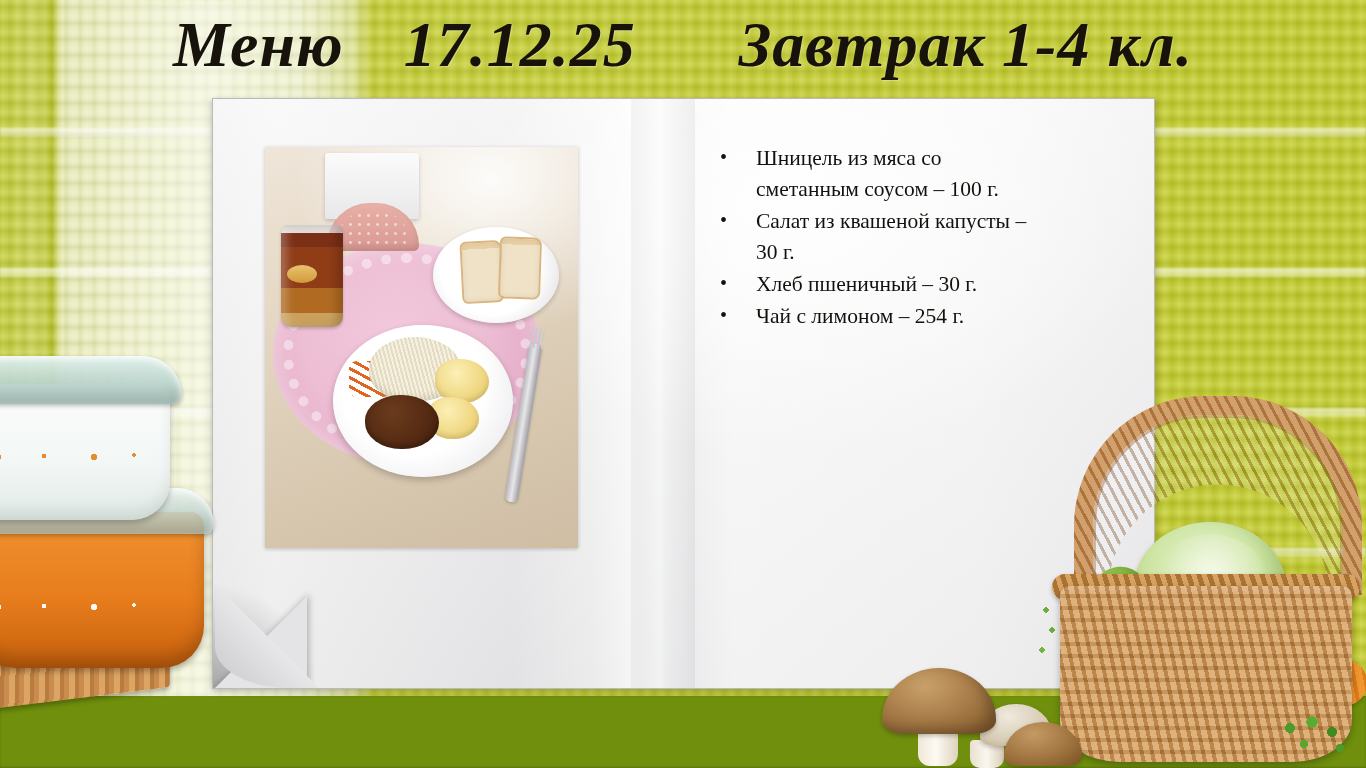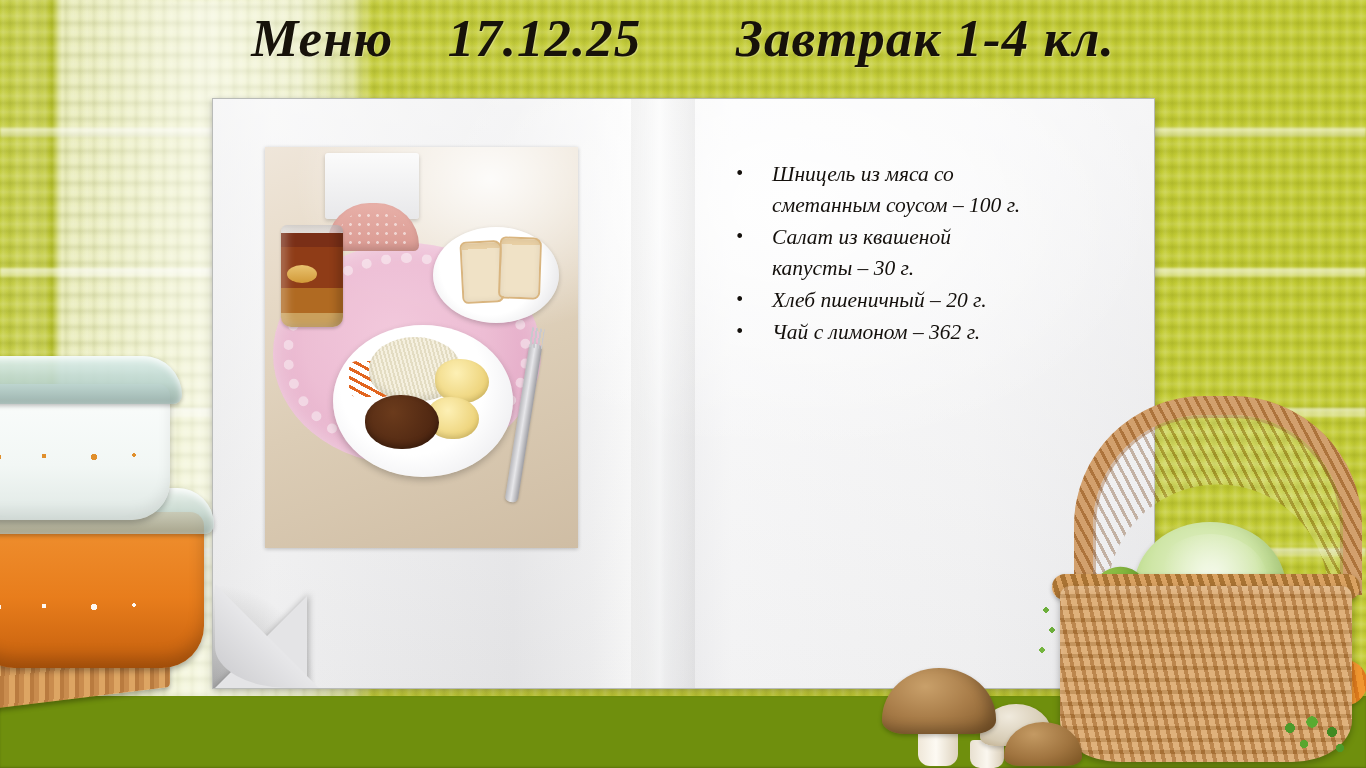--- a/index.html
+++ b/index.html
@@ -72,21 +72,21 @@
 
   
   .title {
     position: absolute;
     left: 0; right: 0;
     top: 8px;
     text-align: center;
     font-family: "Liberation Serif", "DejaVu Serif", serif;
     font-style: italic;
     font-weight: 700;
-    font-size: 53px;
+    font-size: 64px;
     letter-spacing: 1px;
     color: #17120a;
     white-space: nowrap;
     text-shadow: 1px 1px 0 rgba(255,255,255,.25);
     z-index: 40;
   }
   .title .t-gap { display:inline-block; width: 26px; }
 
   
   .paper {
@@ -277,21 +277,21 @@
     padding-left: 44px;
     margin: 0 0 1px 0;
   }
   .bullets li::before {
     content: "•";
     position: absolute;
     left: 8px; top: -1px;
     font-size: 20px;
     color: #14100c;
   }
-  .bullets ul { margin:16px; padding:0;font-style:italic; }
+  .bullets ul { margin:0; padding:0; }
 
   
   .dishes { position:absolute; left:-18px; top:330px; width:258px; height:400px; z-index: 32; }
   .board {
     position:absolute; left: 8px; top: 322px; width: 180px; height: 46px;
     background: repeating-linear-gradient(92deg,#c98c4e 0 5px,#dda563 5px 11px,#b97b3f 11px 15px);
     border-radius: 4px;
     transform: skewY(-7deg);
     box-shadow: 0 3px 5px rgba(0,0,0,.3);
   }
@@ -523,22 +523,22 @@
     <div class="ph-potato1"></div>
     <div class="ph-potato2"></div>
     <div class="ph-patty"></div>
     <div class="ph-fork"></div>
   </div>
 
   <div class="bullets">
     <ul>
       <li>Шницель из мяса со сметанным соусом – 100 г.</li>
       <li>Салат из квашеной капусты – 30 г.</li>
-      <li>Хлеб пшеничный  – 20 г.</li>
-      <li>Чай с лимоном – 362 г.</li>
+      <li>Хлеб пшеничный  – 30 г.</li>
+      <li>Чай с лимоном – 254 г.</li>
     </ul>
   </div>
 
   <div class="dishes">
     <div class="board"></div>
     <div class="dish-o"></div>
     <div class="flowers fl-white"></div>
     <div class="dish-o-lid"></div>
     <div class="dish-w"></div>
     <div class="flowers fl-orange"></div>

